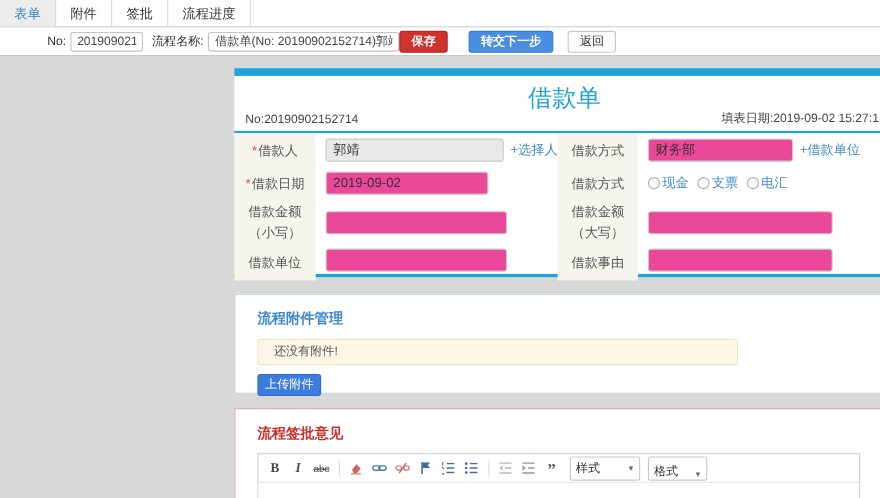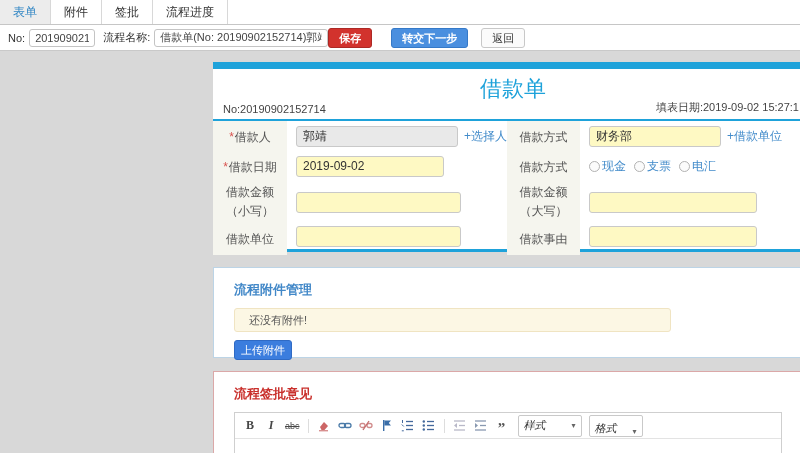--- a/index.html
+++ b/index.html
@@ -10,21 +10,21 @@
   
   .tabbar { position:absolute; top:0; left:0; width:800px; height:25px;
             background:#fff; border-bottom:1px solid #c6c6c6; display:flex; }
   .tab { padding:0 13px; line-height:24px; font-size:12px; color:#333;
          border-right:1px solid #d8d8d8; cursor:pointer; white-space:nowrap; }
   .tab.active { color:#3186c4; background:#ececec; }
 
   
   .topbar { position:absolute; top:25px; left:0; width:800px; height:26px;
             background:#fff; border-bottom:1px solid #c9c9c9;
-            display:flex; align-items:center; font-size:11px; color:#333; }
+            display:flex; align-items:center; font-size:11px; color:#333;padding-left:35px; }
   .topbar label { margin-left:8px; }
   .tb-input { height:18px; border:1px solid #c4c4c4; border-radius:3px;
               font-size:11px; color:#444; padding:0 5px; margin-left:4px;
               font-family:"Liberation Sans","DejaVu Sans",sans-serif; }
   #no-input { width:66px; }
   #proc-input { width:174px; }
   .btn { height:20px; padding:0 10px; font-size:11px; border-radius:3px;
          border:1px solid transparent; cursor:pointer; line-height:18px;
          font-family:"Liberation Sans","DejaVu Sans",sans-serif; }
   .btn-danger  { background:#d2322d; border-color:#ac2925; color:#fff; font-weight:bold; }
@@ -41,21 +41,21 @@
   .blue-sep { height:2px; background:#1ea2da; }
   .blue-bottom { height:3px; background:#1ea2da; }
 
   .ftable { display:grid; grid-template-columns:74px 220px 73px 1fr;
             grid-template-rows:30px 30px 42px 26px; }
   .lc { background:#f5f5ee; display:flex; align-items:center; justify-content:center;
         text-align:center; font-size:12px; color:#555; padding:16px 8px; line-height:1.55; }
   .vc { background:#fff; display:flex; align-items:center; padding-left:9px; gap:6px; }
   .req { color:#d9534f; margin-right:1px; }
   .f-input { height:21px; border:1px solid #c9c9c9; border-radius:3px; font-size:12px;
-             color:#333; padding:0 6px; background:#fef9c3;
+             color:#333; padding:0 6px; background:#ec4899;
              font-family:"Liberation Sans","DejaVu Sans",sans-serif; }
   .f-input.ro { background:#e9e9e9; }
   .w-borrower { width:162px; } .w-dept { width:132px; } .w-date { width:148px; }
   .w-left { width:165px; } .w-right { width:168px; }
   .link { font-size:12px; color:#428bca; text-decoration:none; cursor:pointer; white-space:nowrap; }
   .radio-group { display:flex; align-items:center; gap:8px; }
   .radio-item { display:flex; align-items:center; gap:2px; cursor:pointer; }
   .radio-circle { width:11px; height:11px; border:1px solid #b2b2b2; border-radius:50%;
                   background:#fbfbfb; display:inline-block; }
   .radio-label { font-size:12px; color:#428bca; }
@@ -80,21 +80,21 @@
                 align-items:center; padding:0 6px; gap:3px; }
   .ed-btn { width:18px; height:18px; display:flex; align-items:center; justify-content:center;
             cursor:pointer; border-radius:2px; }
   .ed-b { font-family:"Liberation Serif","DejaVu Serif",serif; font-weight:bold; font-size:12px; color:#474747; }
   .ed-i { font-family:"Liberation Serif","DejaVu Serif",serif; font-style:italic; font-weight:bold; font-size:12px; color:#474747; }
   .ed-s { font-size:9px; text-decoration:line-through; color:#474747; width:auto; padding:0 2px; }
   .ed-sep { width:1px; height:14px; background:#ddd; margin:0 3px; }
   .ed-q { font-family:"Liberation Serif","DejaVu Serif",serif; font-weight:bold; font-size:15px; color:#555; padding-top:5px; }
   .ed-select { height:22px; border:1px solid #c9c9c9; border-radius:2px; background:#fff;
                display:flex; align-items:center; justify-content:space-between;
-               padding:0 5px; font-size:11px; color:#333; cursor:pointer; margin-left:4px;font-style:italic; }
+               padding:0 5px; font-size:11px; color:#333; cursor:pointer; margin-left:4px; }
   .sel-styles { width:64px; } .sel-format { width:54px;align-items:flex-end; }
   .caret { font-size:8px; color:#666; }
   .ed-content { height:70px; background:#fff; }
 </style>
 </head>
 <body>
 
 <div id="app">
 
   <div class="tabbar">

